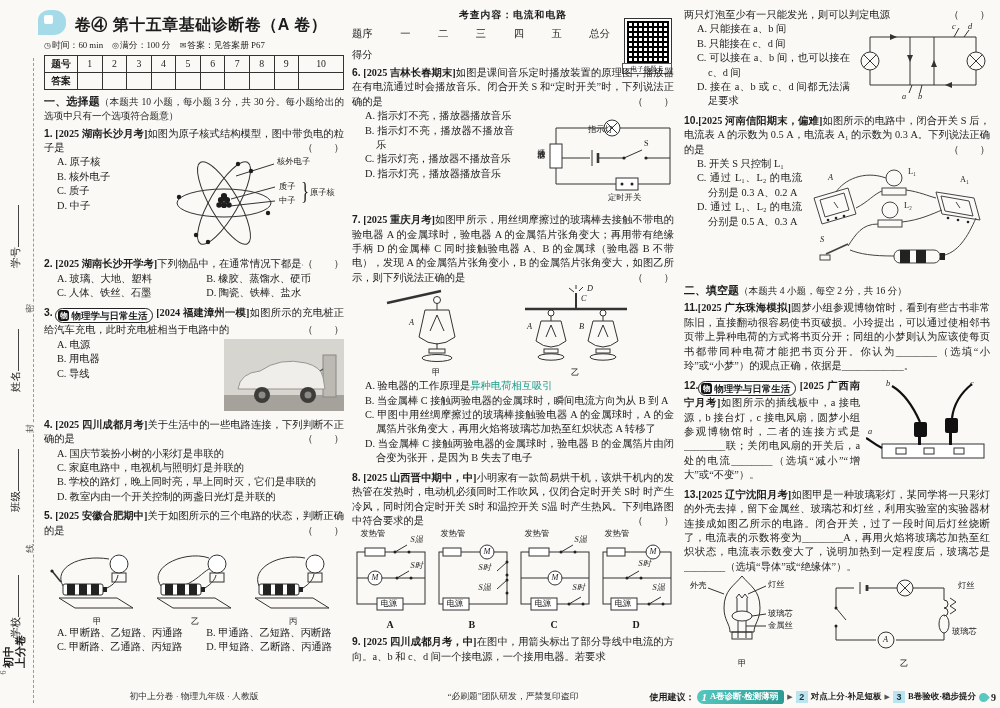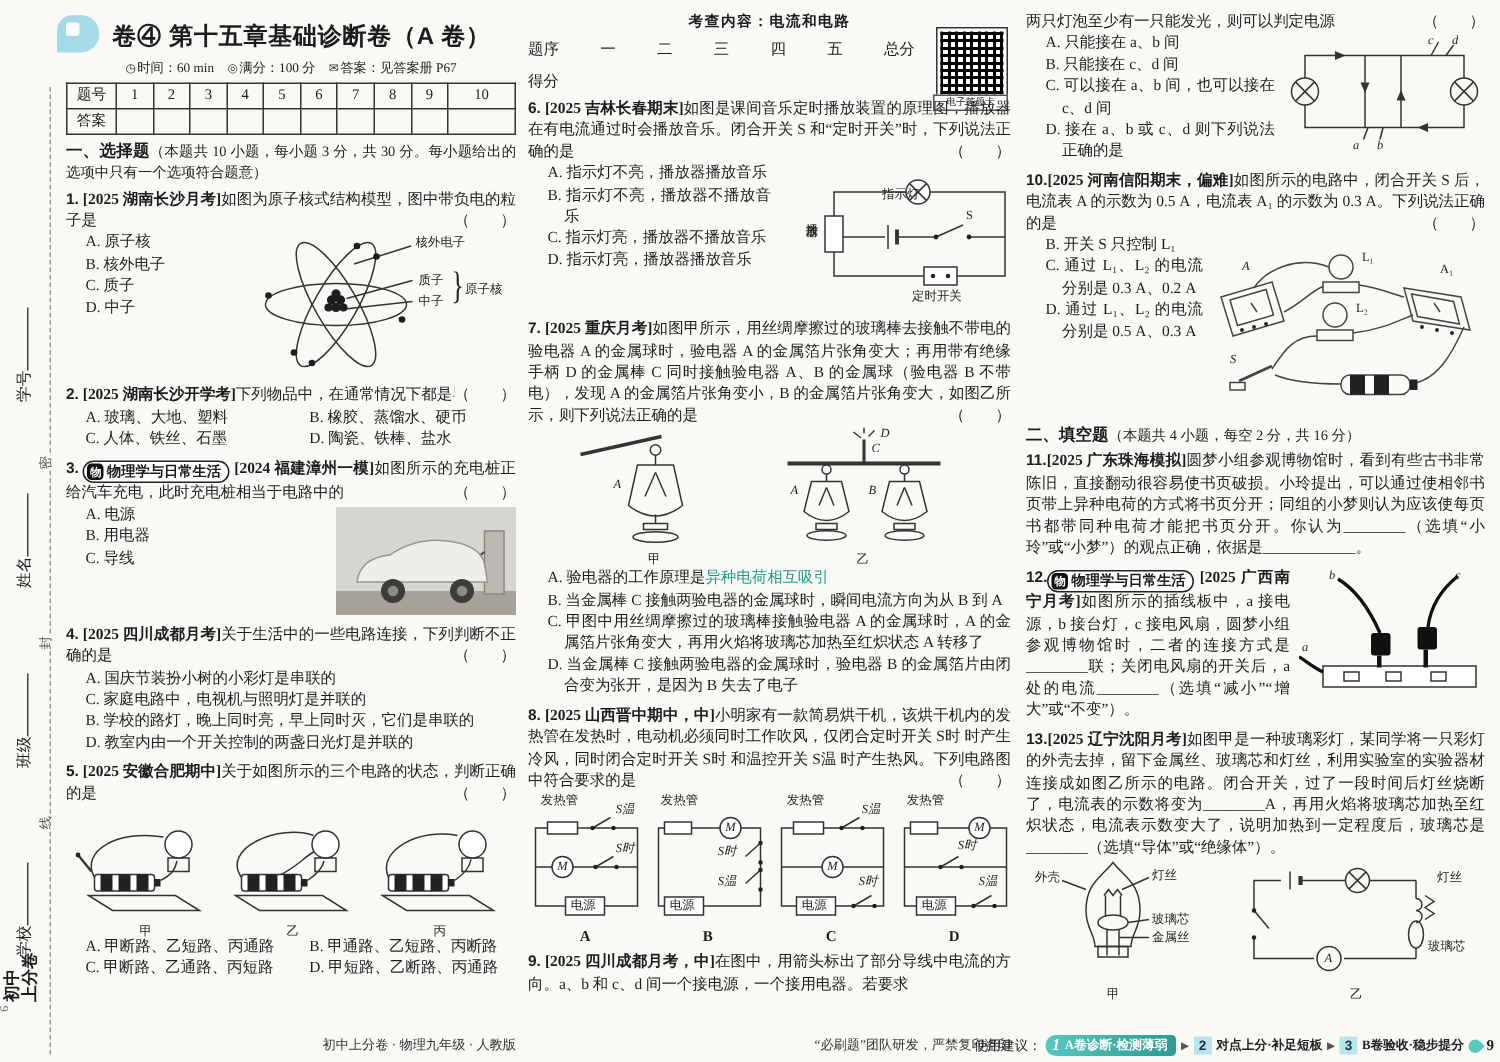--- a/index.html
+++ b/index.html
@@ -15,25 +15,25 @@
   .corner{position:absolute;left:1px;top:668px;font-size:8px;color:#666;transform:rotate(-90deg)}
   
   .col{position:absolute;top:8px;font-size:10.3px;line-height:1.4;text-align:justify}
   .col1{left:44px;width:300px}
   .col2{left:352px;width:322px}
   .col3{left:684px;width:306px}
   
   .bkicon{position:absolute;left:-6px;top:2px;width:28px;height:25px;background:#a5dbe8;border-radius:40% 45% 45% 0;}
   .bkicon .inner{position:absolute;left:6px;top:5px;width:9px;height:9px;background:#fdfefe;border-radius:2px}
   .title{font-family:"Liberation Sans",sans-serif;font-weight:bold;font-size:16px;text-align:center;letter-spacing:.5px;margin:6px 0 3px 14px}
-  .meta{display:flex;justify-content:center;gap:9px;font-size:8.8px;margin-bottom:3px;white-space:nowrap}
+  .meta{display:flex;justify-content:flex-start;gap:9px;font-size:8.8px;margin-bottom:3px;white-space:nowrap}
   .meta .ic{font-size:8px;color:#333;margin-right:1px}
   table.anst{border-collapse:collapse;width:100%;margin:2px 0 4px}
   table.anst td{border:1px solid #333;height:16px;text-align:center;font-size:9.8px;padding:0}
-  table.anst td.h{font-family:"Liberation Sans",sans-serif;font-weight:normal;width:32px}
+  table.anst td.h{font-family:"Liberation Sans",sans-serif;font-weight:bold;width:32px}
   
   .examinfo{position:relative;height:56px;margin-bottom:2px}
   .examinfo .content{text-align:center;font-weight:bold;font-size:9.8px;letter-spacing:1px}
   .orow{display:flex;justify-content:space-between;width:258px;margin-top:5px;font-size:10.3px}
   .srow{margin-top:7px;font-size:10.3px}
   .qr{position:absolute;right:2px;top:10px;width:42px;height:42px;border:1px solid #333;padding:2px;background:#fff}
   .qr .pat{width:100%;height:100%;background:repeating-linear-gradient(0deg,#000 0 2px,transparent 2px 5px),repeating-linear-gradient(90deg,#000 0 2px,#fff 2px 5px)}
   .qrlab{position:absolute;right:2px;top:55px;width:48px;text-align:center;font-size:6.5px;border:1px solid #555;background:#fff}
   
   .sec{margin:2px 0 3px}
@@ -51,25 +51,25 @@
   .badge{display:inline-flex;align-items:center;gap:2px;border:1.2px solid #222;border-radius:8px;padding:0 5px 0 2px;font-family:"Liberation Sans",sans-serif;font-weight:bold;font-size:9.5px;height:13px;vertical-align:-2px;background:#fff}
   .badge .bic{background:#111;color:#fff;border-radius:3px;width:11px;height:11px;font-size:7.5px;display:inline-flex;align-items:center;justify-content:center}
   
   .figr{float:right;position:relative;margin:1px 0 2px 6px}
   .figc{display:flex;justify-content:center;align-items:flex-start;position:relative;clear:both}
   .fl{position:absolute;font-size:8.3px;line-height:1;white-space:nowrap;color:#1c1c1c}
   .fu{position:relative}
   svg{display:block}
   .brace{font-size:17px;transform:scaleY(1.5);transform-origin:center}
   
-  .f1,.f2{position:absolute;bottom:5px;text-align:right;font-size:8.8px;color:#333}
+  .f1,.f2{position:absolute;bottom:5px;text-align:center;font-size:8.8px;color:#333}
   .f1{left:44px;width:300px}
   .f2{left:352px;width:322px}
   .fr{position:absolute;right:4px;bottom:4px;display:flex;align-items:center;gap:3px;font-size:8.5px}
-  .fr .lab{font-weight:normal;font-size:9px}
+  .fr .lab{font-weight:bold;font-size:9px}
   .s1{display:flex;align-items:center;gap:3px;background:linear-gradient(90deg,#56c7be,#2d9a93);border-radius:9px 4px 4px 9px;color:#fff;padding:0 6px 0 4px;height:14px;font-weight:bold;font-size:8.5px}
   .s1 .n1{font-style:italic;font-size:11px}
   .sn{background:#bae4f0;width:12px;height:12px;line-height:12px;text-align:center;font-weight:bold;color:#16323a;font-size:9px;font-family:"Liberation Sans",sans-serif}
   .st{font-weight:bold;color:#222}
   .arr{color:#555;font-size:7px}
   .leaf{width:9px;height:9px;background:#5bc8c0;border-radius:50% 0 50% 50%;transform:rotate(45deg)}
   .pg{font-weight:bold;font-size:10px}
 </style>
 </head>
 <body>
@@ -546,21 +546,21 @@
           </g>
         </svg>
         <span class="fl" style="left:96px;top:0;font-style:italic">c</span>
         <span class="fl" style="left:112px;top:0;font-style:italic">d</span>
         <span class="fl" style="left:46px;top:70px;font-style:italic">a</span>
         <span class="fl" style="left:62px;top:70px;font-style:italic">b</span>
       </div>
       <div class="opt">A. 只能接在 a、b 间</div>
       <div class="opt">B. 只能接在 c、d 间</div>
       <div class="opt">C. 可以接在 a、b 间，也可以接在 c、d 间</div>
-      <div class="opt">D. 接在 a、b 或 c、d 则下列说法正确的是</div>
+      <div class="opt">D. 接在 a、b 或 c、d 间都无法满足要求</div>
     </div>
 
     <div class="q">
       <div class="stem"><b class="qn">10.</b><span class="qt">[2025 河南信阳期末，偏难]</span><span>如图所示的电路中，闭合开关 S 后，电流表 A 的示数为 0.5 A，电流表 A₁ 的示数为 0.3 A。下列说法正确的是</span><span class="paren">（　　）</span></div>
       <div class="figr" style="width:182px;height:118px">
         <svg width="182" height="118" viewBox="0 0 182 118">
           <g stroke="#444" fill="none">
             <path d="M6,40 L40,30 L48,56 L14,66 Z" fill="#fbfaf7"></path>
             <path d="M12,42 L36,35 L41,52 L17,59 Z"></path>
             <line x1="26" y1="44" x2="30" y2="50"></line>

